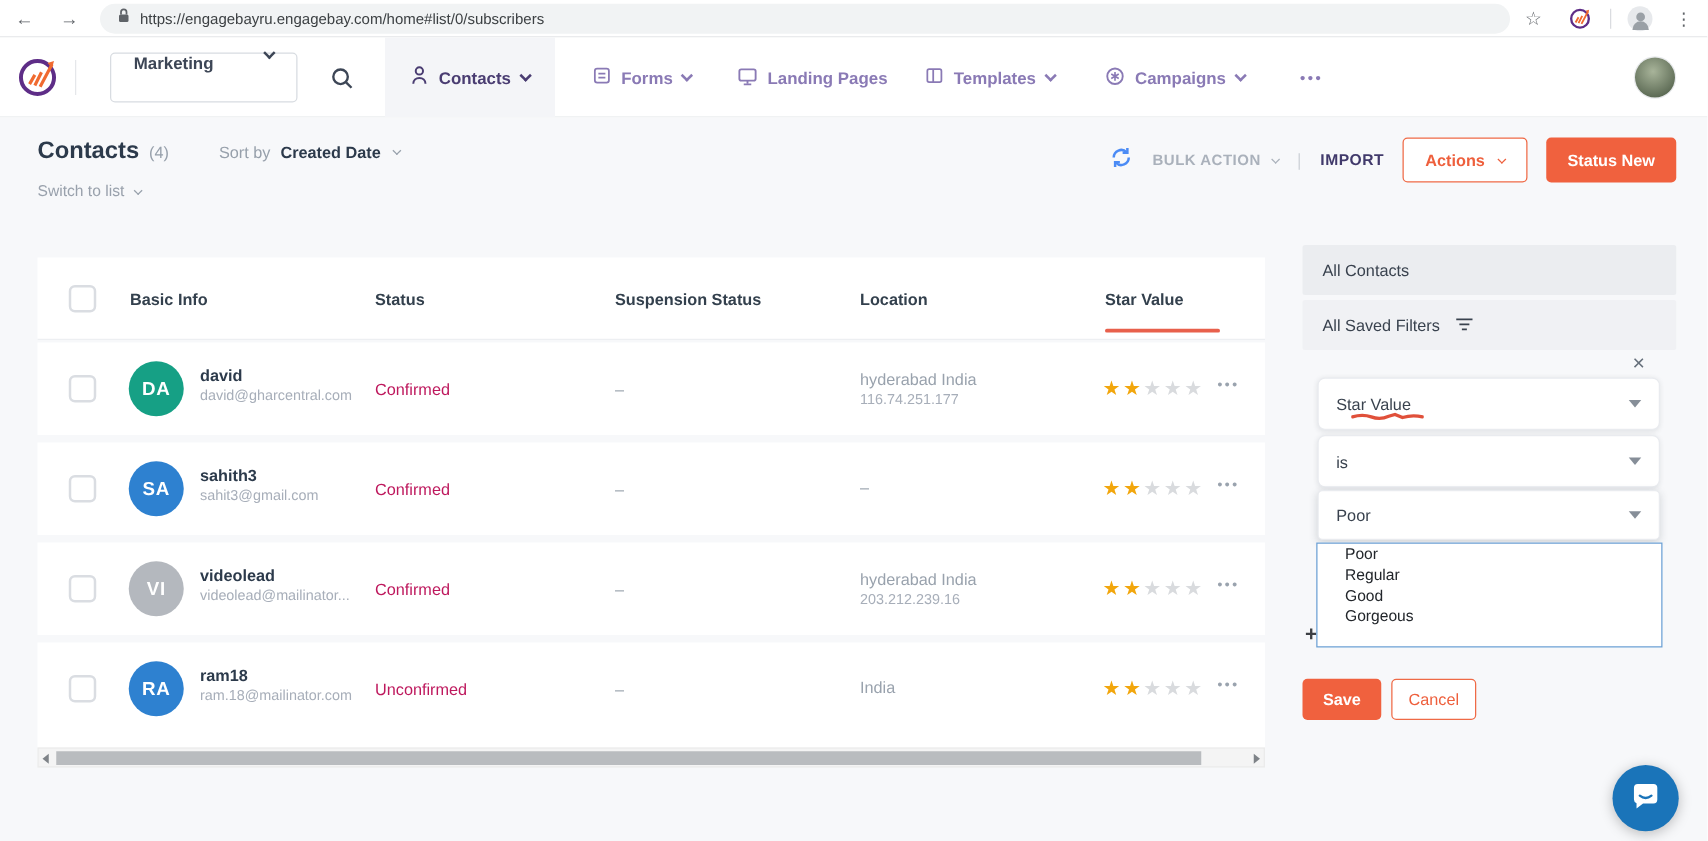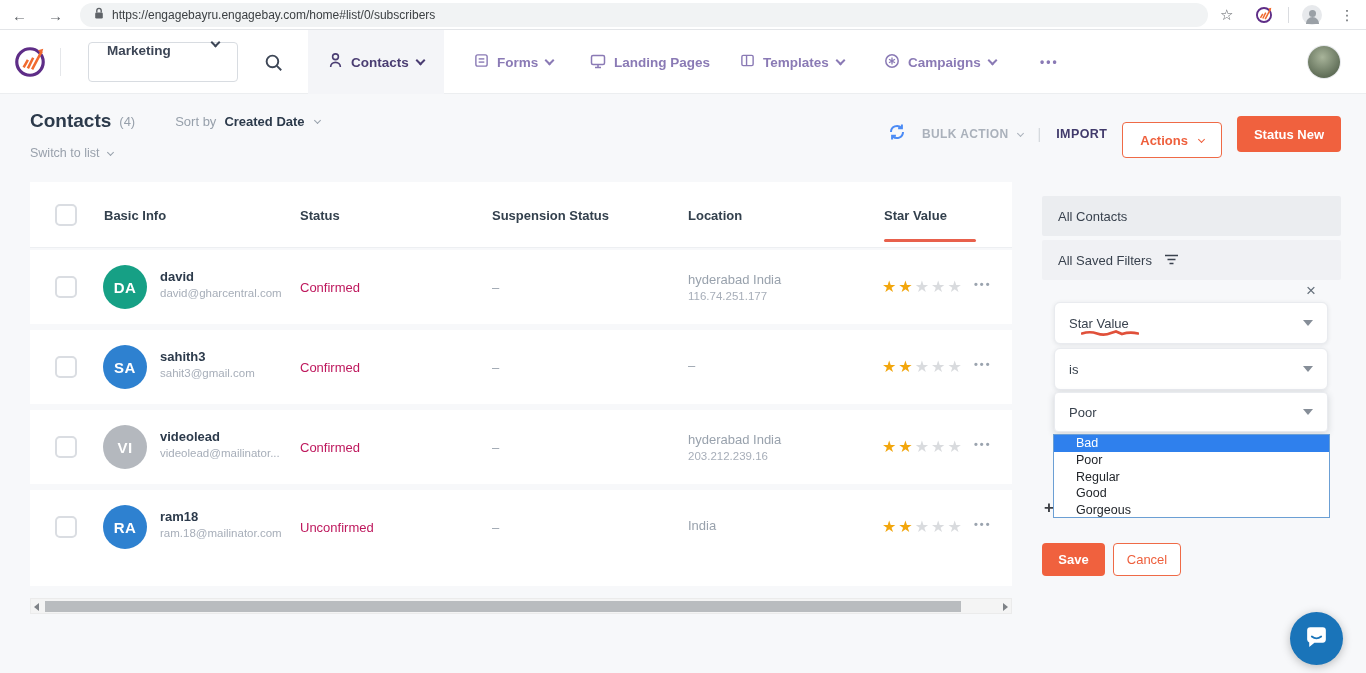--- a/index.html
+++ b/index.html
@@ -59,26 +59,26 @@
   .sort-label{font-size:13px;color:#97a0ab;margin-left:40px;}
   .sort-value{font-size:13px;font-weight:bold;color:#2c3a4b;margin-left:8px;margin-right:10px;cursor:pointer;}
   .switch-row{left:30px;top:52px;display:flex;align-items:center;gap:9px;font-size:12.5px;
     color:#99a1ac;cursor:pointer;}
   .actions-row{right:25px;top:16px;display:flex;align-items:center;gap:15px;}
   .bulk{display:flex;align-items:center;gap:9px;font-size:12px;font-weight:bold;color:#aab1bb;
     letter-spacing:.4px;cursor:pointer;}
   .pipe{color:#d2d6db;font-size:14px;}
   .import{font-size:12.5px;font-weight:bold;color:#413a6b;letter-spacing:.4px;cursor:pointer;}
   .btn-outline{height:36px;padding:0 17px;border:1px solid #ef6a46;border-radius:4px;background:#fff;
-    color:#ee5f3c;font-size:13px;font-weight:bold;display:flex;align-items:center;gap:11px;cursor:pointer;margin-top:12px;}
+    color:#ee5f3c;font-size:13px;font-weight:bold;display:flex;align-items:center;gap:11px;cursor:pointer;}
   .btn-solid{height:36px;padding:0 17px;border:none;border-radius:4px;background:#f0613e;color:#fff;
     font-size:13px;font-weight:bold;display:flex;align-items:center;cursor:pointer;}
 
   
-  .table-card{left:30px;top:88px;width:982px;height:404px;background:#f7f8fa;}
+  .table-card{left:30px;top:112px;width:982px;height:404px;background:#f7f8fa;}
   .thead{position:absolute;top:0;left:0;width:982px;height:66px;background:#fff;
     border-bottom:1px solid #edeff2;}
   .thead>*,.row>*{position:absolute;}
   .thc{top:26px;font-size:13px;font-weight:bold;color:#33404d;cursor:pointer;}
   .c0{left:74px;}.c1{left:270px;}.c2{left:462px;}.c3{left:658px;}.c4{left:854px;}
   .sort-underline{left:854px;top:57px;width:92px;height:3px;background:#e8604c;border-radius:2px;}
   .cb{width:22px;height:22px;border:2px solid #dadde2;border-radius:5px;background:#fff;
     display:block;cursor:pointer;}
   .thead .cb{left:25px;top:22px;}
   .row{position:absolute;left:0;width:982px;height:74px;background:#fff;}
@@ -392,21 +392,20 @@
     <div class="sel sel2">
       <span>is</span>
       <span class="tri"></span>
     </div>
     <div class="sel sel3">
       <span>Poor</span>
       <span class="tri"></span>
     </div>
 
     <div class="optlist">
-      <div class="opt selected">Bad</div>
       <div class="opt">Poor</div>
       <div class="opt">Regular</div>
       <div class="opt">Good</div>
       <div class="opt">Gorgeous</div>
     </div>
     <span class="plus">+</span>
 
     <button class="btn-save">Save</button>
     <button class="btn-cancel">Cancel</button>
   </div>

